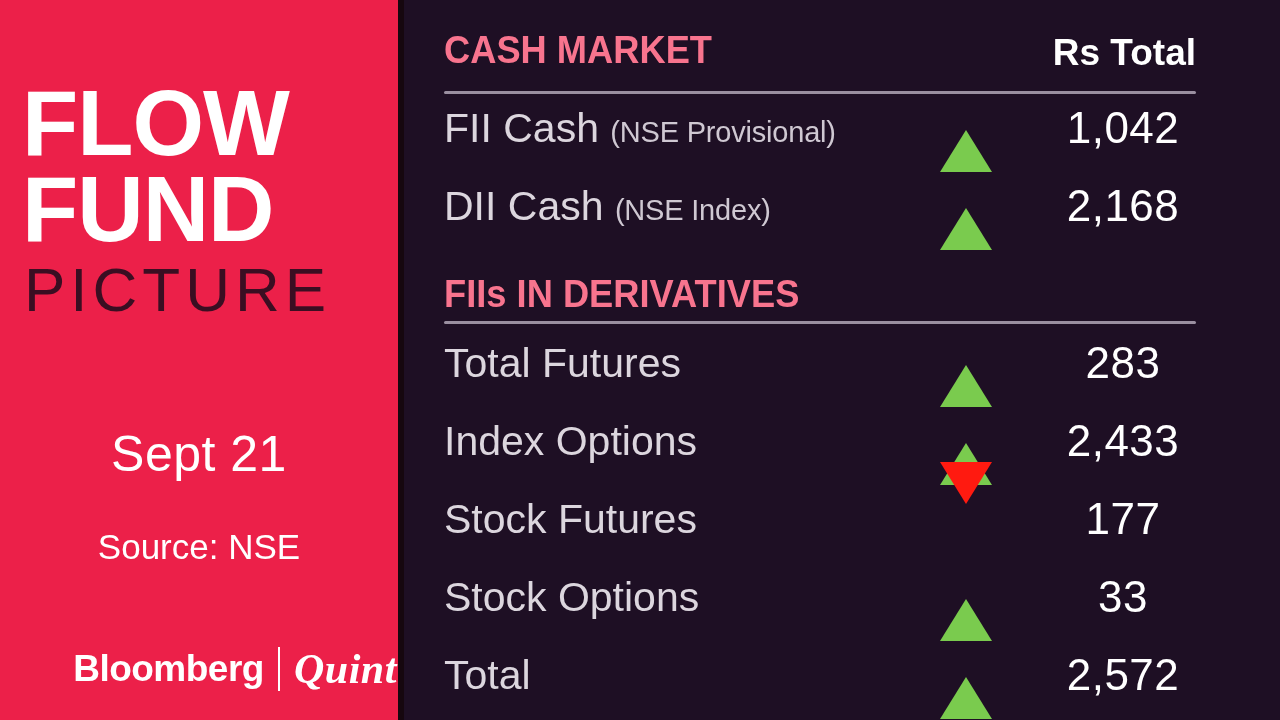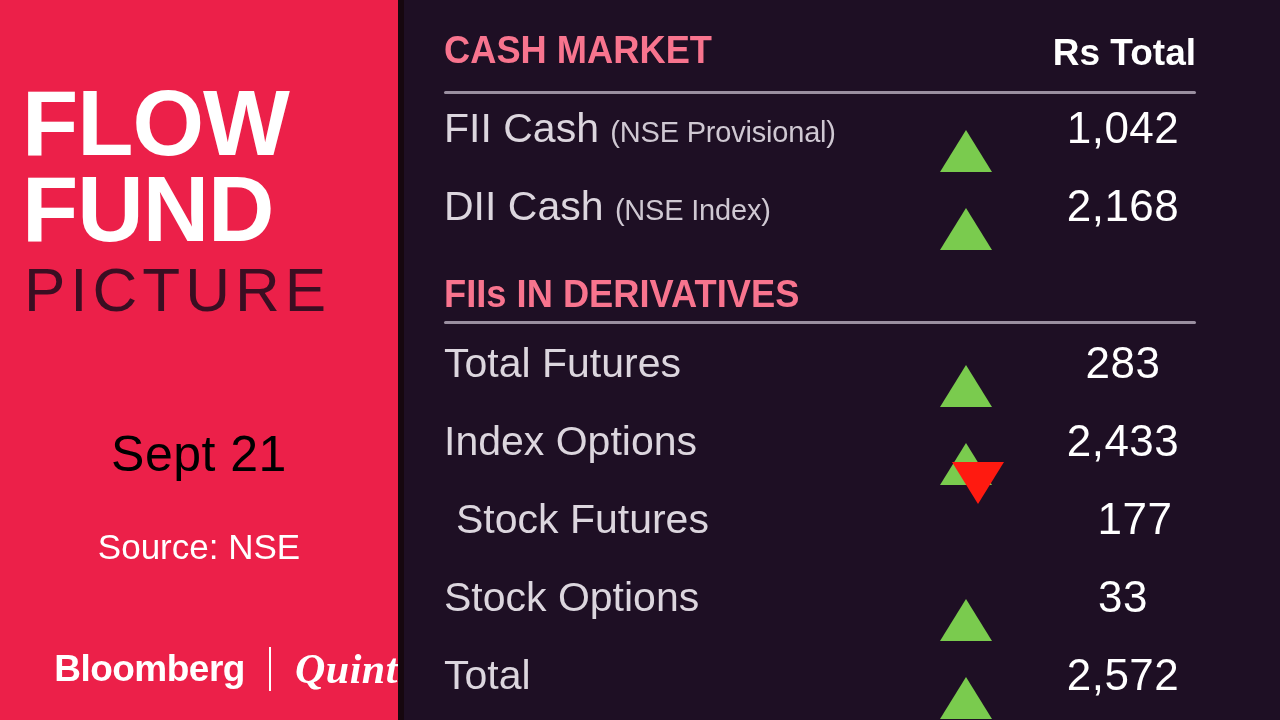--- a/index.html
+++ b/index.html
@@ -57,45 +57,45 @@
     margin: 6px 0 0 2px;
     white-space: nowrap;
   }
 
   #date-label {
     position: absolute;
     left: 0;
     top: 425px;
     width: 398px;
     text-align: center;
-    color: #000000;
+    color: #ffffff;
     font-size: 50px;
     font-weight: 400;
     letter-spacing: 0.5px;
   }
   #source-label {
     position: absolute;
     left: 0;
     top: 527px;
     width: 398px;
     text-align: center;
     color: #FFFFFF;
     font-size: 35px;
     font-weight: 400;
   }
 
   #logo-row {
     position: absolute;
-    left: 8px;
+    left: 17px;
     top: 645px;
     width: 436px;
     display: flex;
     align-items: center;
     justify-content: center;
-    gap: 24px;
+    gap: 14px;
   }
   #logo-bloomberg {
     color: #FFFFFF;
     font-size: 37px;
     font-weight: 700;
     letter-spacing: -0.5px;
   }
   #logo-divider {
     width: 2px;
     height: 44px;
@@ -253,21 +253,21 @@
       <span class="row-arrow"><span class="tri-up"></span></span>
       <span class="row-value">283</span>
     </div>
 
     <div class="data-row" style="top:418px;">
       <span class="row-label">Index Options</span>
       <span class="row-arrow"><span class="tri-up"></span></span>
       <span class="row-value">2,433</span>
     </div>
 
-    <div class="data-row" style="top:496px;margin-left:12px;">
+    <div class="data-row" style="top:496px;">
       <span class="row-label">Stock Futures</span>
       <span class="row-arrow"><span class="tri-down"></span></span>
       <span class="row-value">177</span>
     </div>
 
     <div class="data-row" style="top:574px;">
       <span class="row-label">Stock Options</span>
       <span class="row-arrow"><span class="tri-up"></span></span>
       <span class="row-value">33</span>
     </div>

